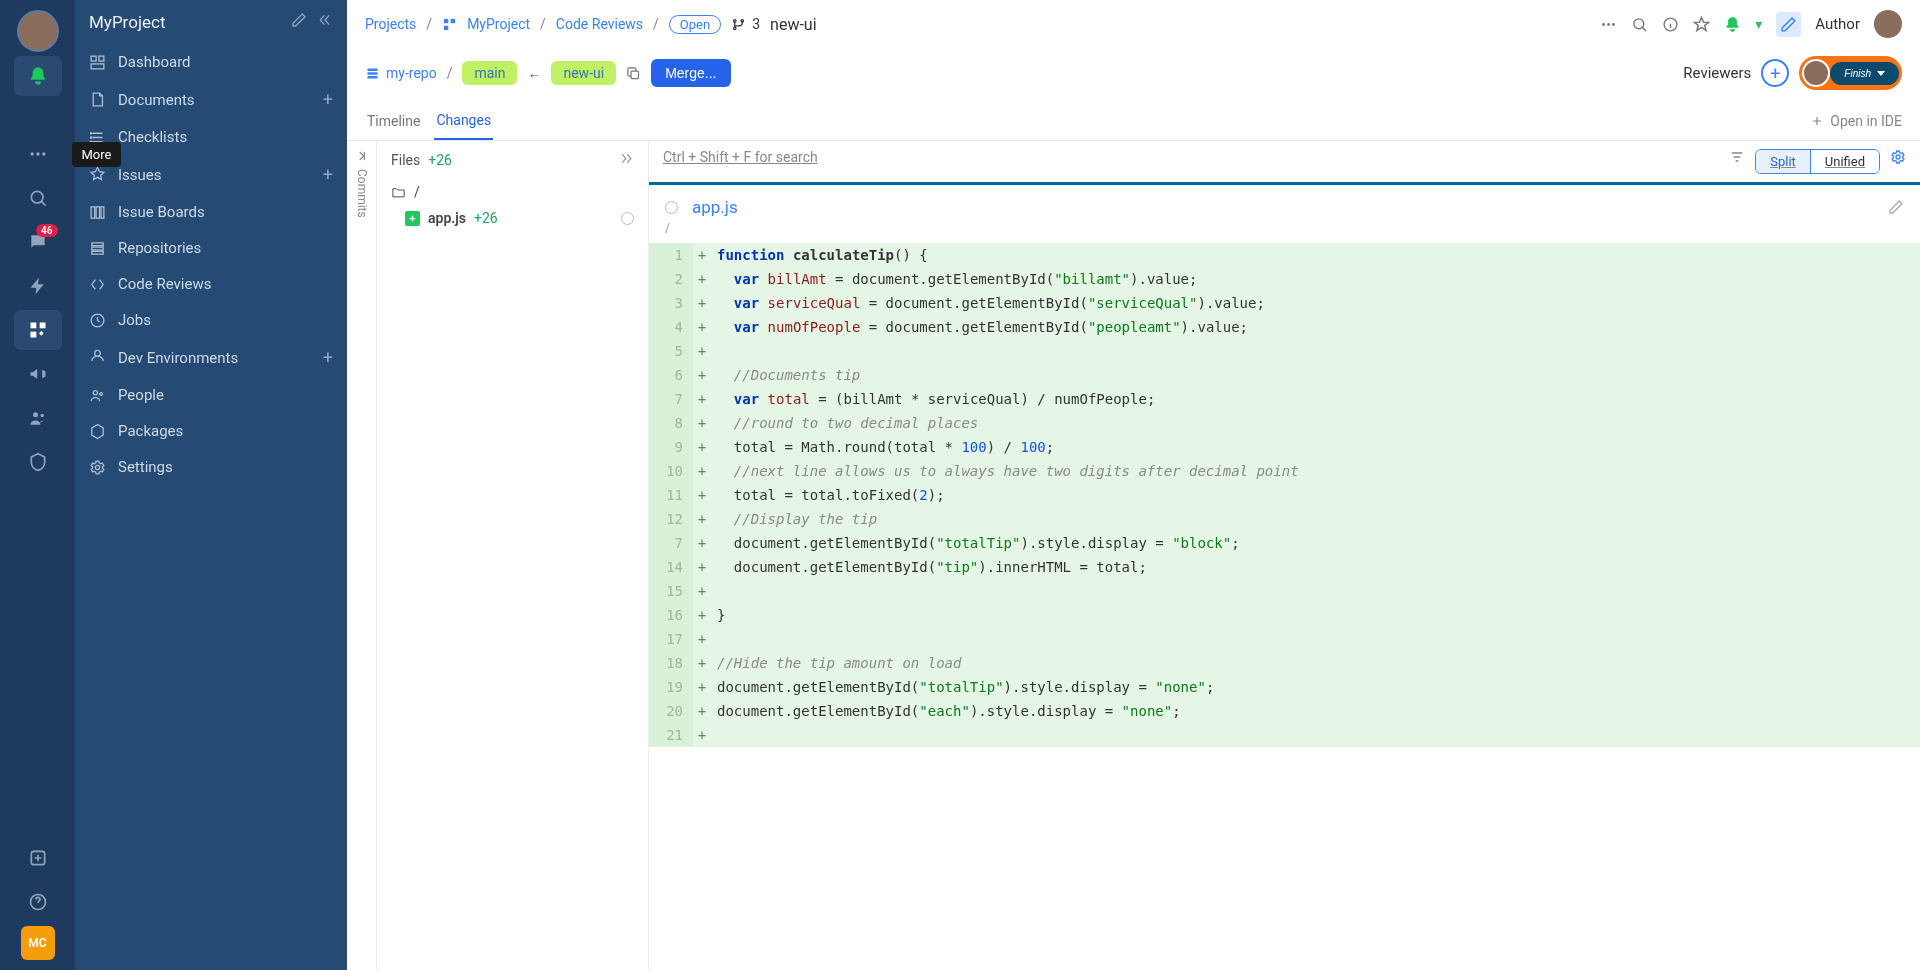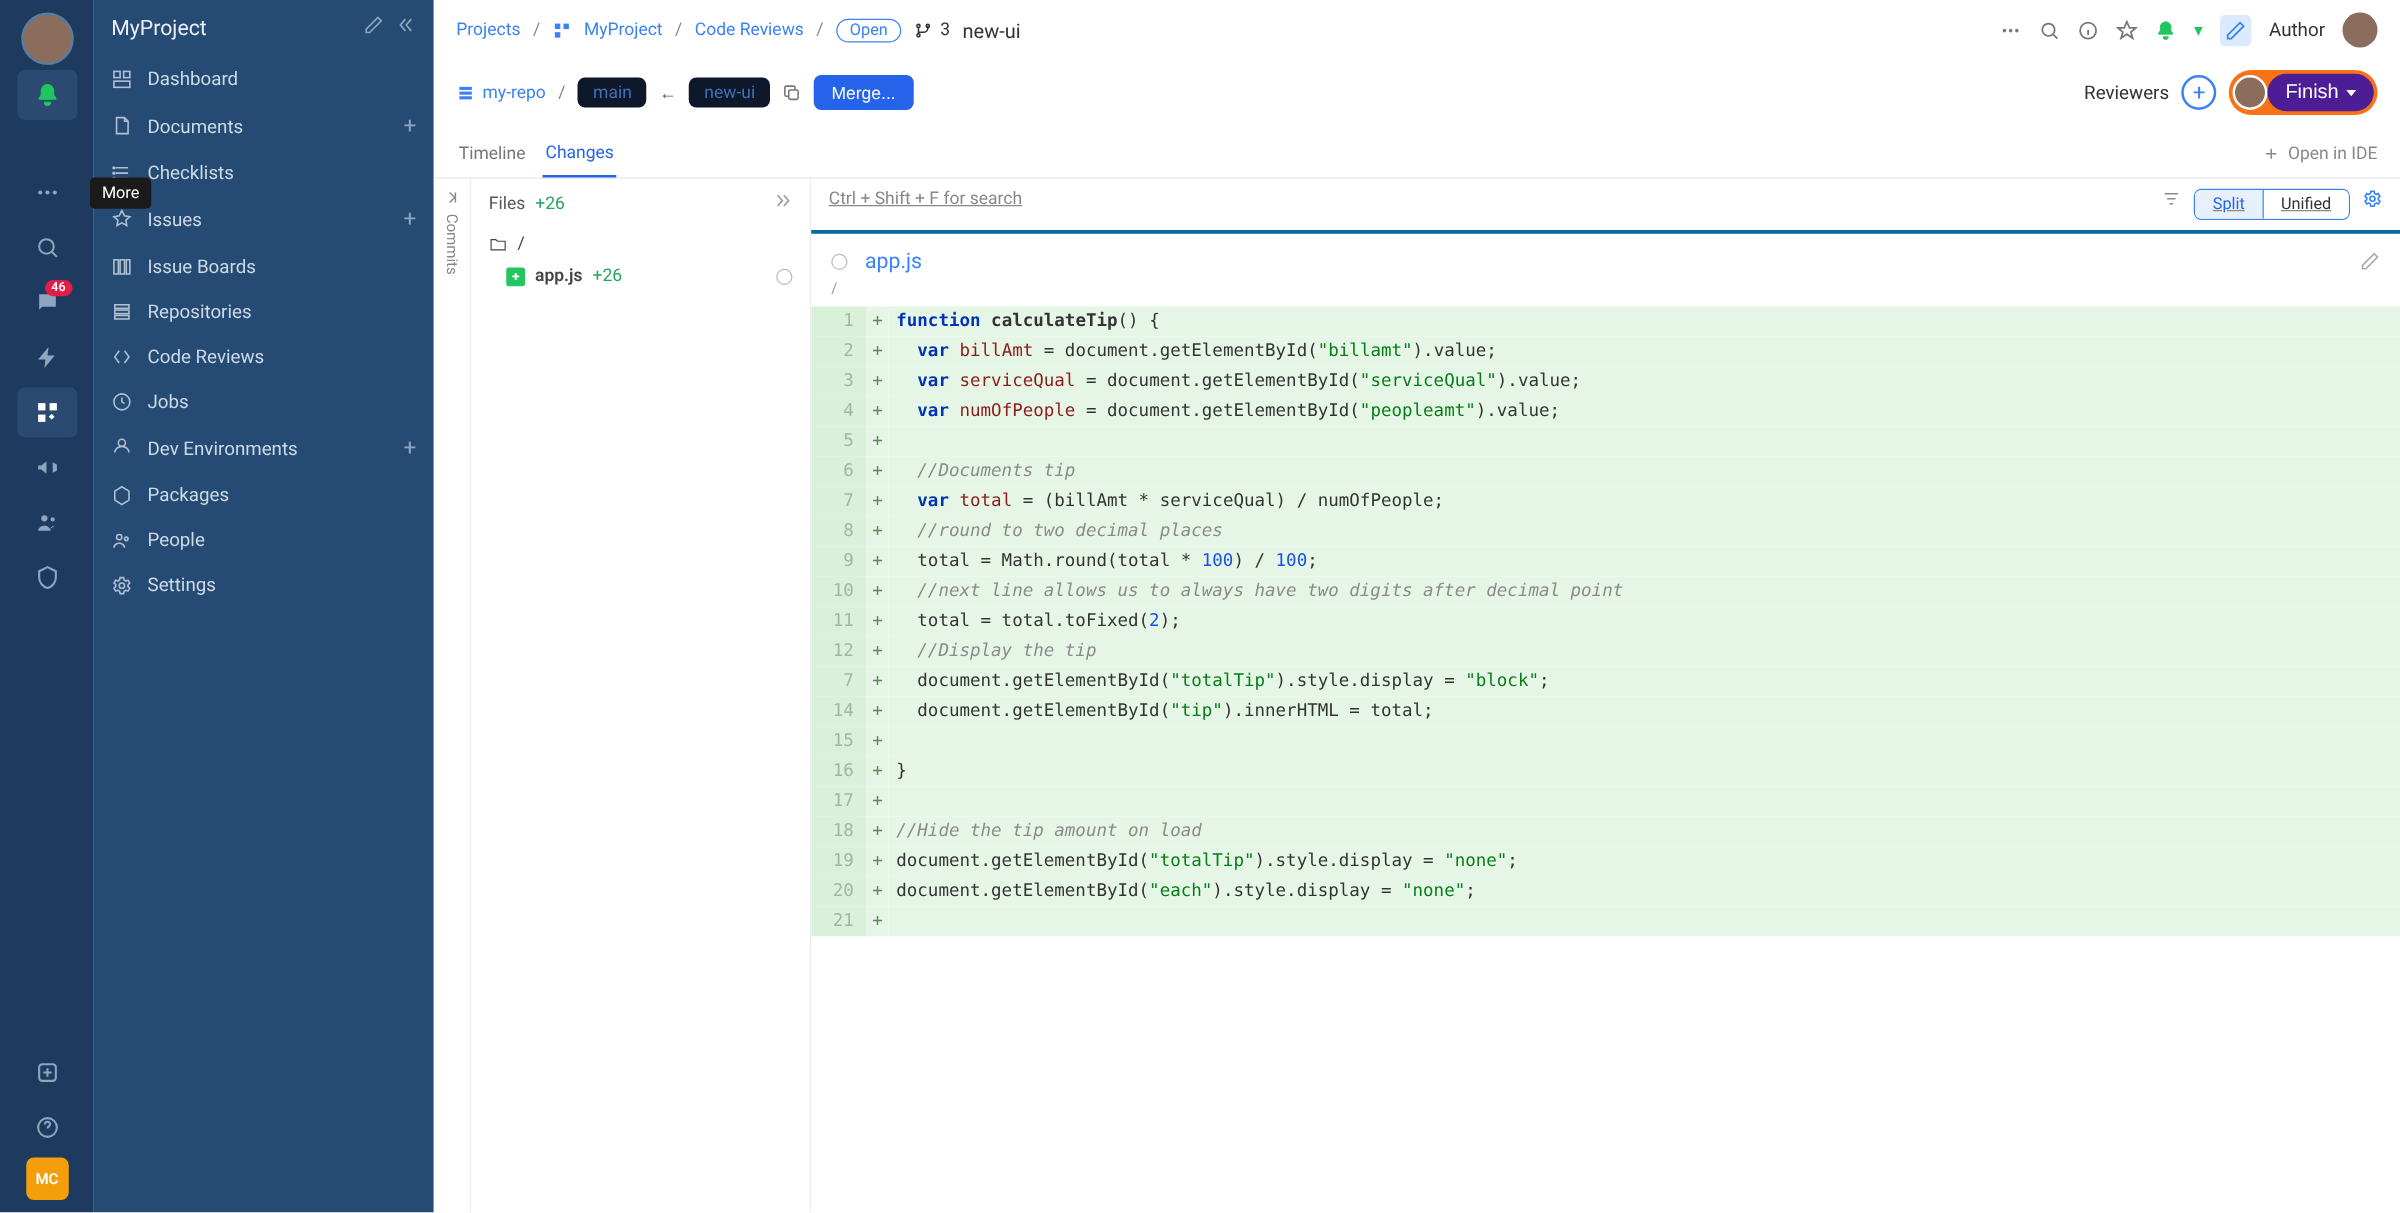--- a/index.html
+++ b/index.html
@@ -46,28 +46,28 @@
 .bell-green svg { fill: #22c55e; stroke: #22c55e; }
 .dd-caret { color: #22c55e; }
 .edit-blue { background: #dbeafe; border-radius: 4px; padding: 4px; }
 .edit-blue svg { color: #3b82f6; }
 .author-label { color: #333; font-size: 15px; }
 
 
 .repo-row { display: flex; align-items: center; padding: 8px 18px 12px; gap: 10px; }
 .repo-link { display: flex; align-items: center; gap: 6px; color: #3b82f6; cursor: pointer; }
 .repo-link svg { width: 15px; height: 15px; }
-.pill { background: #0f172a; color: #3b73b3; padding: 4px 12px; border-radius: 6px; cursor: pointer; }
+.pill { background: #bef264; color: #3b73b3; padding: 4px 12px; border-radius: 6px; cursor: pointer; }
 .arrow-left { color: #555; }
 .copy-icon svg { width: 15px; height: 15px; color: #777; }
 .merge-btn { background: #2563eb; color: #fff; padding: 6px 14px; border-radius: 6px; border: none; cursor: pointer; font-size: 14px; }
 .repo-spacer { flex: 1; }
 .reviewers-lbl { color: #333; font-size: 15px; padding-left: 40px; }
 .add-circle { width: 28px; height: 28px; border: 2px solid #3b82f6; border-radius: 50%; color: #3b82f6; display: flex; align-items: center; justify-content: center; font-size: 18px; cursor: pointer; }
-.finish-btn { background: #4c1d95; color: #fff; padding: 6px 14px; border-radius: 16px 16px 16px 16px; border: none; cursor: pointer; font-size: 16px; display: flex; align-items: center; gap: 6px; }
+.finish-btn { background: #0c4a6e; color: #fff; padding: 6px 14px; border-radius: 16px 16px 16px 16px; border: none; cursor: pointer; font-size: 10px; display: flex; align-items: center; gap: 6px; font-style: italic; }
 .rev-avatar-wrap { display:flex; align-items:center; background:#f97316; border-radius:18px; padding:3px 3px 3px 3px;}
 .rev-avatar-wrap .avatar-sm{border:2px solid #fff;}
 .finish-caret { border-left: 4px solid transparent; border-right: 4px solid transparent; border-top: 5px solid #fff; }
 
 
 .tabs-row { display: flex; align-items: center; padding: 0 18px; border-bottom: 1px solid #e5e7eb; gap: 12px; }
 .tab { padding: 10px 2px; color: #777; cursor: pointer; }
 .tab.active { color: #2563eb; border-bottom: 2px solid #2563eb; }
 .tabs-spacer { flex: 1; }
 .open-ide { color: #888; display: flex; align-items: center; gap: 6px; cursor: pointer; }
@@ -274,31 +274,31 @@
         </div>
         <div class="sb-item">
           <svg viewBox="0 0 24 24" fill="none" stroke="currentColor" stroke-width="1.8">
             <path d="M4 17c0-4 4-7 8-7s8 3 8 7m-8-7a4 4 0 1 0 0-8 4 4 0 0 0 0 8z"></path>
           </svg>
           <span>Dev Environments</span>
           <span class="plus">+</span>
         </div>
         <div class="sb-item">
           <svg viewBox="0 0 24 24" fill="none" stroke="currentColor" stroke-width="1.8">
-            <path d="M12 2 4 7v10l8 5 8-5V7l-8-5z"></path>
-          </svg>
-          <span>Packages</span>
-        </div>
-        <div class="sb-item">
-          <svg viewBox="0 0 24 24" fill="none" stroke="currentColor" stroke-width="1.8">
             <circle cx="9" cy="8" r="3"></circle>
             <circle cx="17" cy="10" r="2"></circle>
             <path d="M3 20c0-3 3-5 6-5s6 2 6 5"></path>
           </svg>
           <span>People</span>
+        </div>
+        <div class="sb-item">
+          <svg viewBox="0 0 24 24" fill="none" stroke="currentColor" stroke-width="1.8">
+            <path d="M12 2 4 7v10l8 5 8-5V7l-8-5z"></path>
+          </svg>
+          <span>Packages</span>
         </div>
         <div class="sb-item">
           <svg viewBox="0 0 24 24" fill="none" stroke="currentColor" stroke-width="1.8">
             <circle cx="12" cy="12" r="3"></circle>
             <path d="M19 12a7 7 0 0 0-.1-1.2l2-1.6-2-3.4-2.4 1a7 7 0 0 0-2-1.2L14 3h-4l-.5 2.6a7 7 0 0 0-2 1.2l-2.4-1-2 3.4 2 1.6A7 7 0 0 0 5 12c0 .4 0 .8.1 1.2l-2 1.6 2 3.4 2.4-1c.6.5 1.3.9 2 1.2L10 21h4l.5-2.6c.7-.3 1.4-.7 2-1.2l2.4 1 2-3.4-2-1.6c.1-.4.1-.8.1-1.2z"></path>
           </svg>
           <span>Settings</span>
         </div>
       </div>
   </div>

